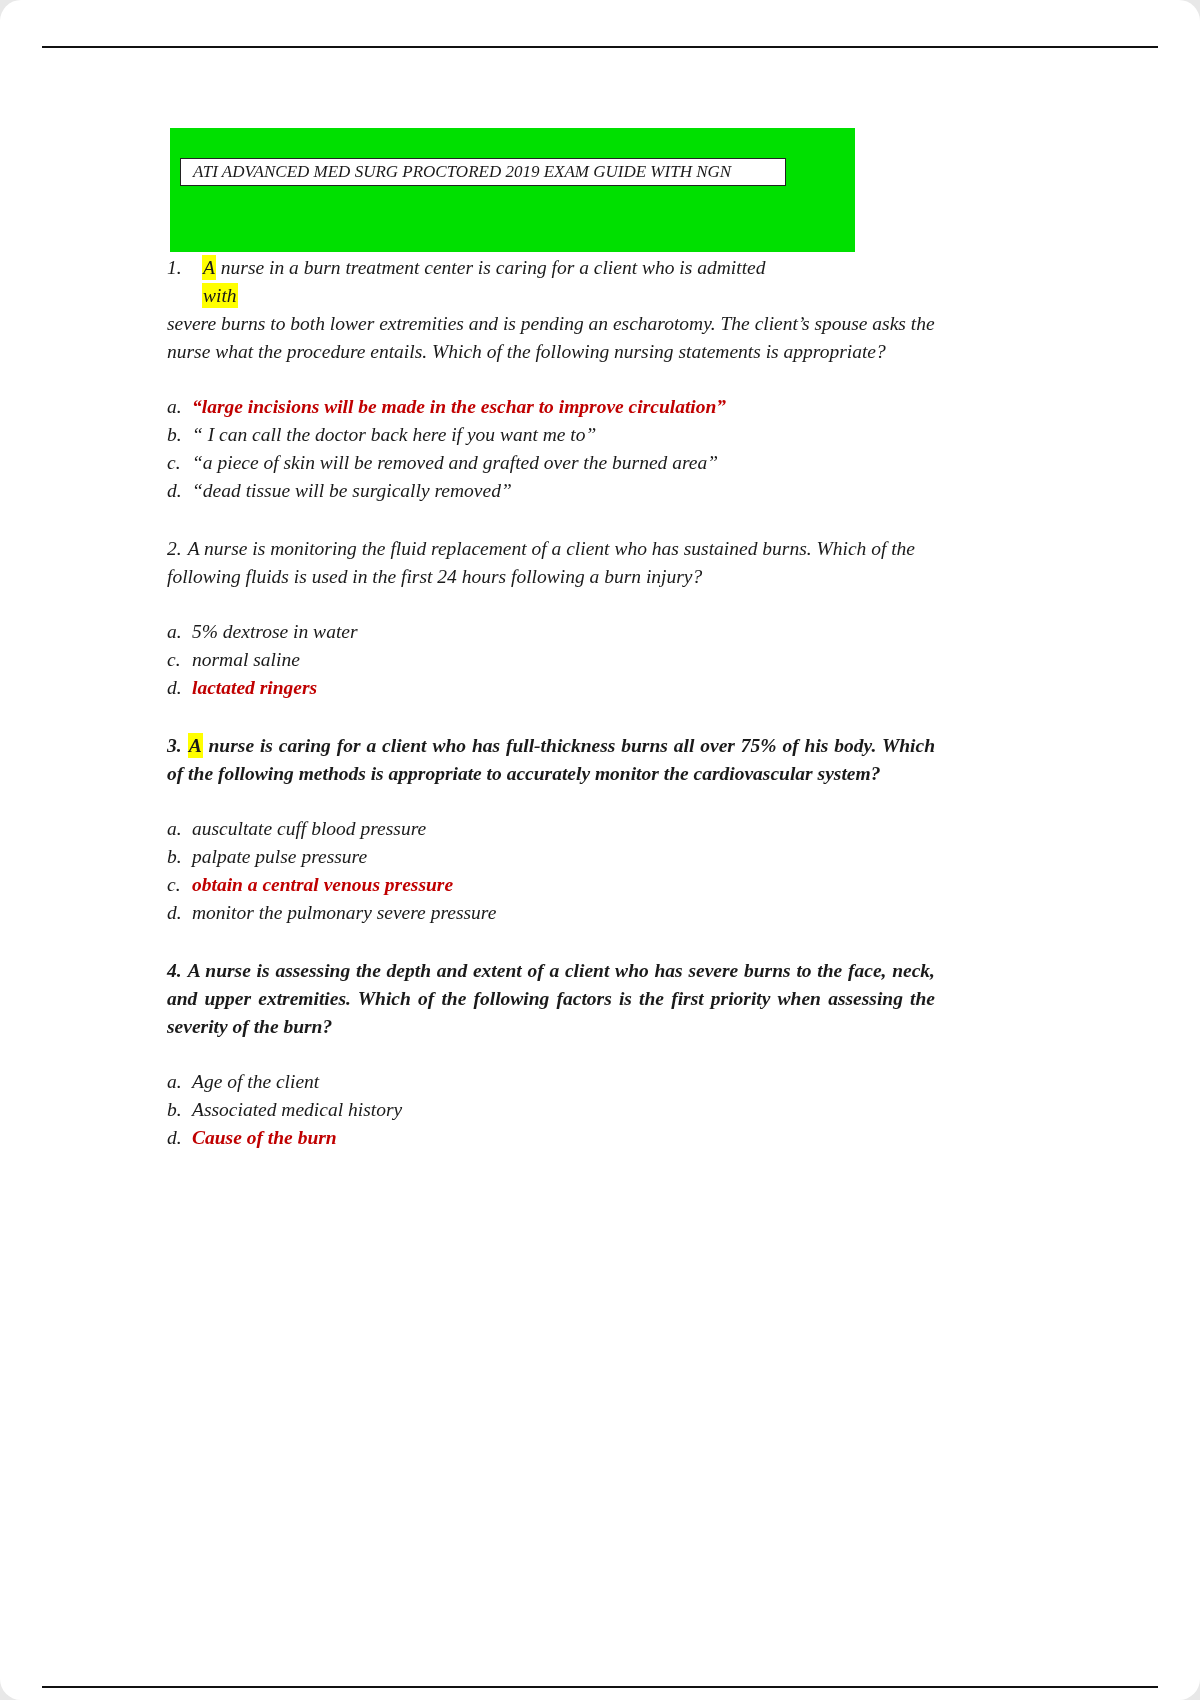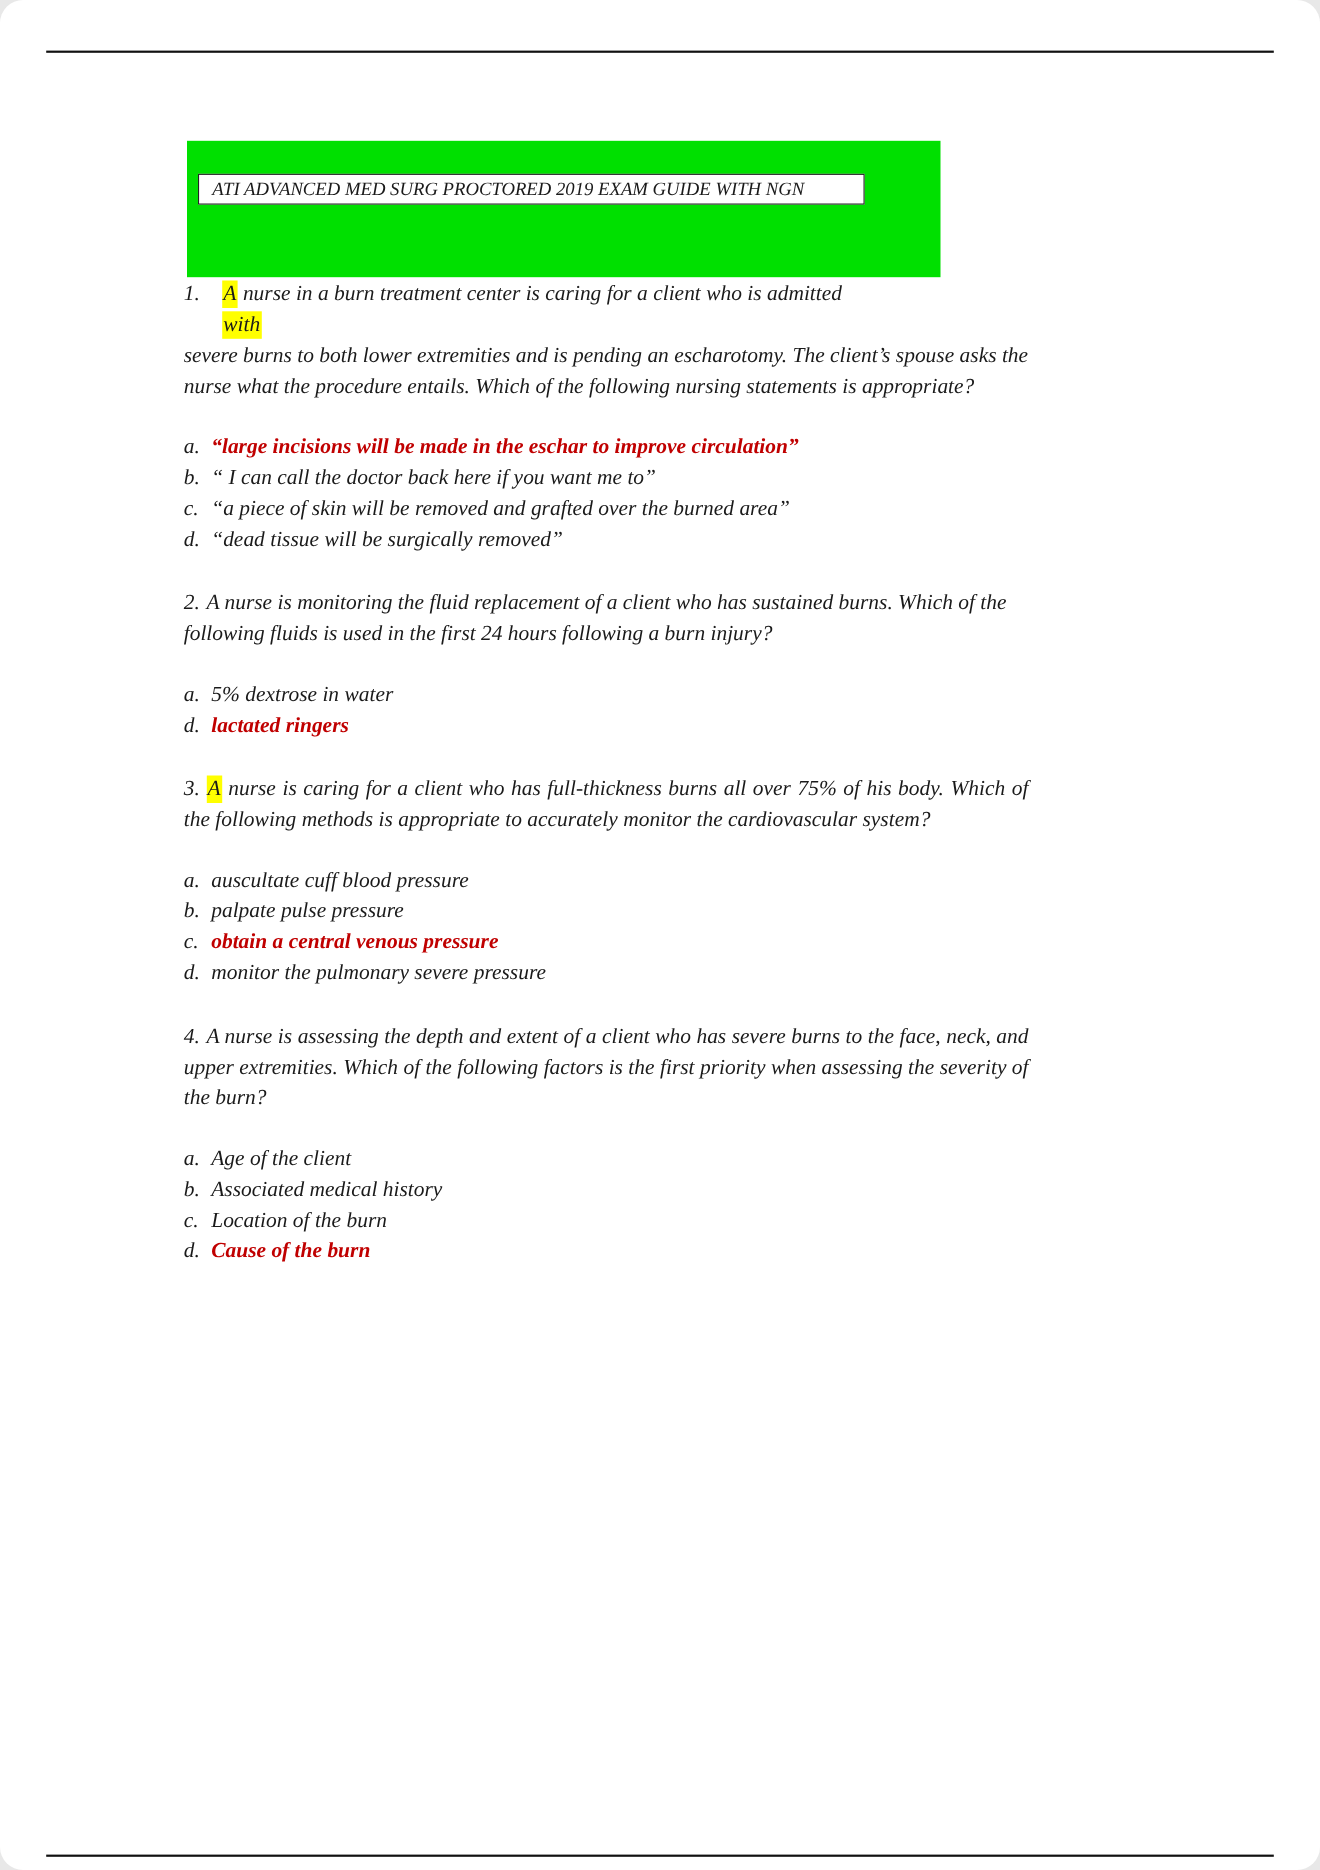--- a/index.html
+++ b/index.html
@@ -70,21 +70,21 @@
     padding-left: 35px;
     text-indent: -35px;
   }
   .qnum {
     display: inline-block;
     width: 35px;
     text-indent: 0;
   }
   .qnum-inline { margin-right: 6px; }
 
-  .stem.justify { text-align: justify; }
+  .stem.justify { text-align: justify; font-weight: bold; }
 
   .options { margin-top: 27px; }
   .option { }
   .olabel {
     display: inline-block;
     width: 25px;
   }
   .otext.correct {
     color: var(--answer-red, #c00000);
     font-weight: bold;
@@ -114,40 +114,40 @@
         <div class="option"><span class="olabel">b.</span><span class="otext">“ I can call the doctor back here if you want me to”</span></div>
         <div class="option"><span class="olabel">c.</span><span class="otext">“a piece of skin will be removed and grafted over the burned area”</span></div>
         <div class="option"><span class="olabel">d.</span><span class="otext">“dead tissue will be surgically removed”</span></div>
       </div>
     </div>
 
     <div class="question">
       <p class="stem"><span class="qnum-inline">2.</span><span>A nurse is monitoring the fluid replacement of a client who has sustained burns. Which of the following fluids is used in the first 24 hours following a burn injury?</span></p>
       <div class="options">
         <div class="option"><span class="olabel">a.</span><span class="otext">5% dextrose in water</span></div>
+        <div class="option"><span class="olabel">c.</span><span class="otext">normal saline</span></div>
         <div class="option"><span class="olabel">d.</span><span class="otext correct">lactated ringers</span></div>
       </div>
     </div>
 
     <div class="question">
       <p class="stem justify"><span class="qnum-inline">3.</span><mark>A</mark><span> nurse is caring for a client who has full-thickness burns all over 75% of his body. Which of the following methods is appropriate to accurately monitor the cardiovascular system?</span></p>
       <div class="options">
         <div class="option"><span class="olabel">a.</span><span class="otext">auscultate cuff blood pressure</span></div>
         <div class="option"><span class="olabel">b.</span><span class="otext">palpate pulse pressure</span></div>
         <div class="option"><span class="olabel">c.</span><span class="otext correct">obtain a central venous pressure</span></div>
         <div class="option"><span class="olabel">d.</span><span class="otext">monitor the pulmonary severe pressure</span></div>
       </div>
     </div>
 
     <div class="question">
       <p class="stem justify"><span class="qnum-inline">4.</span><span>A nurse is assessing the depth and extent of a client who has severe burns to the face, neck, and upper extremities. Which of the following factors is the first priority when assessing the severity of the burn?</span></p>
       <div class="options">
         <div class="option"><span class="olabel">a.</span><span class="otext">Age of the client</span></div>
         <div class="option"><span class="olabel">b.</span><span class="otext">Associated medical history</span></div>
-        <div class="option"><span class="olabel">c.</span><span class="otext">Location of the burn</span></div>
         <div class="option"><span class="olabel">d.</span><span class="otext correct">Cause of the burn</span></div>
       </div>
     </div>
 
   </div>
 
   <div class="rule bottom"></div>
 </div>
 
 </body></html>

